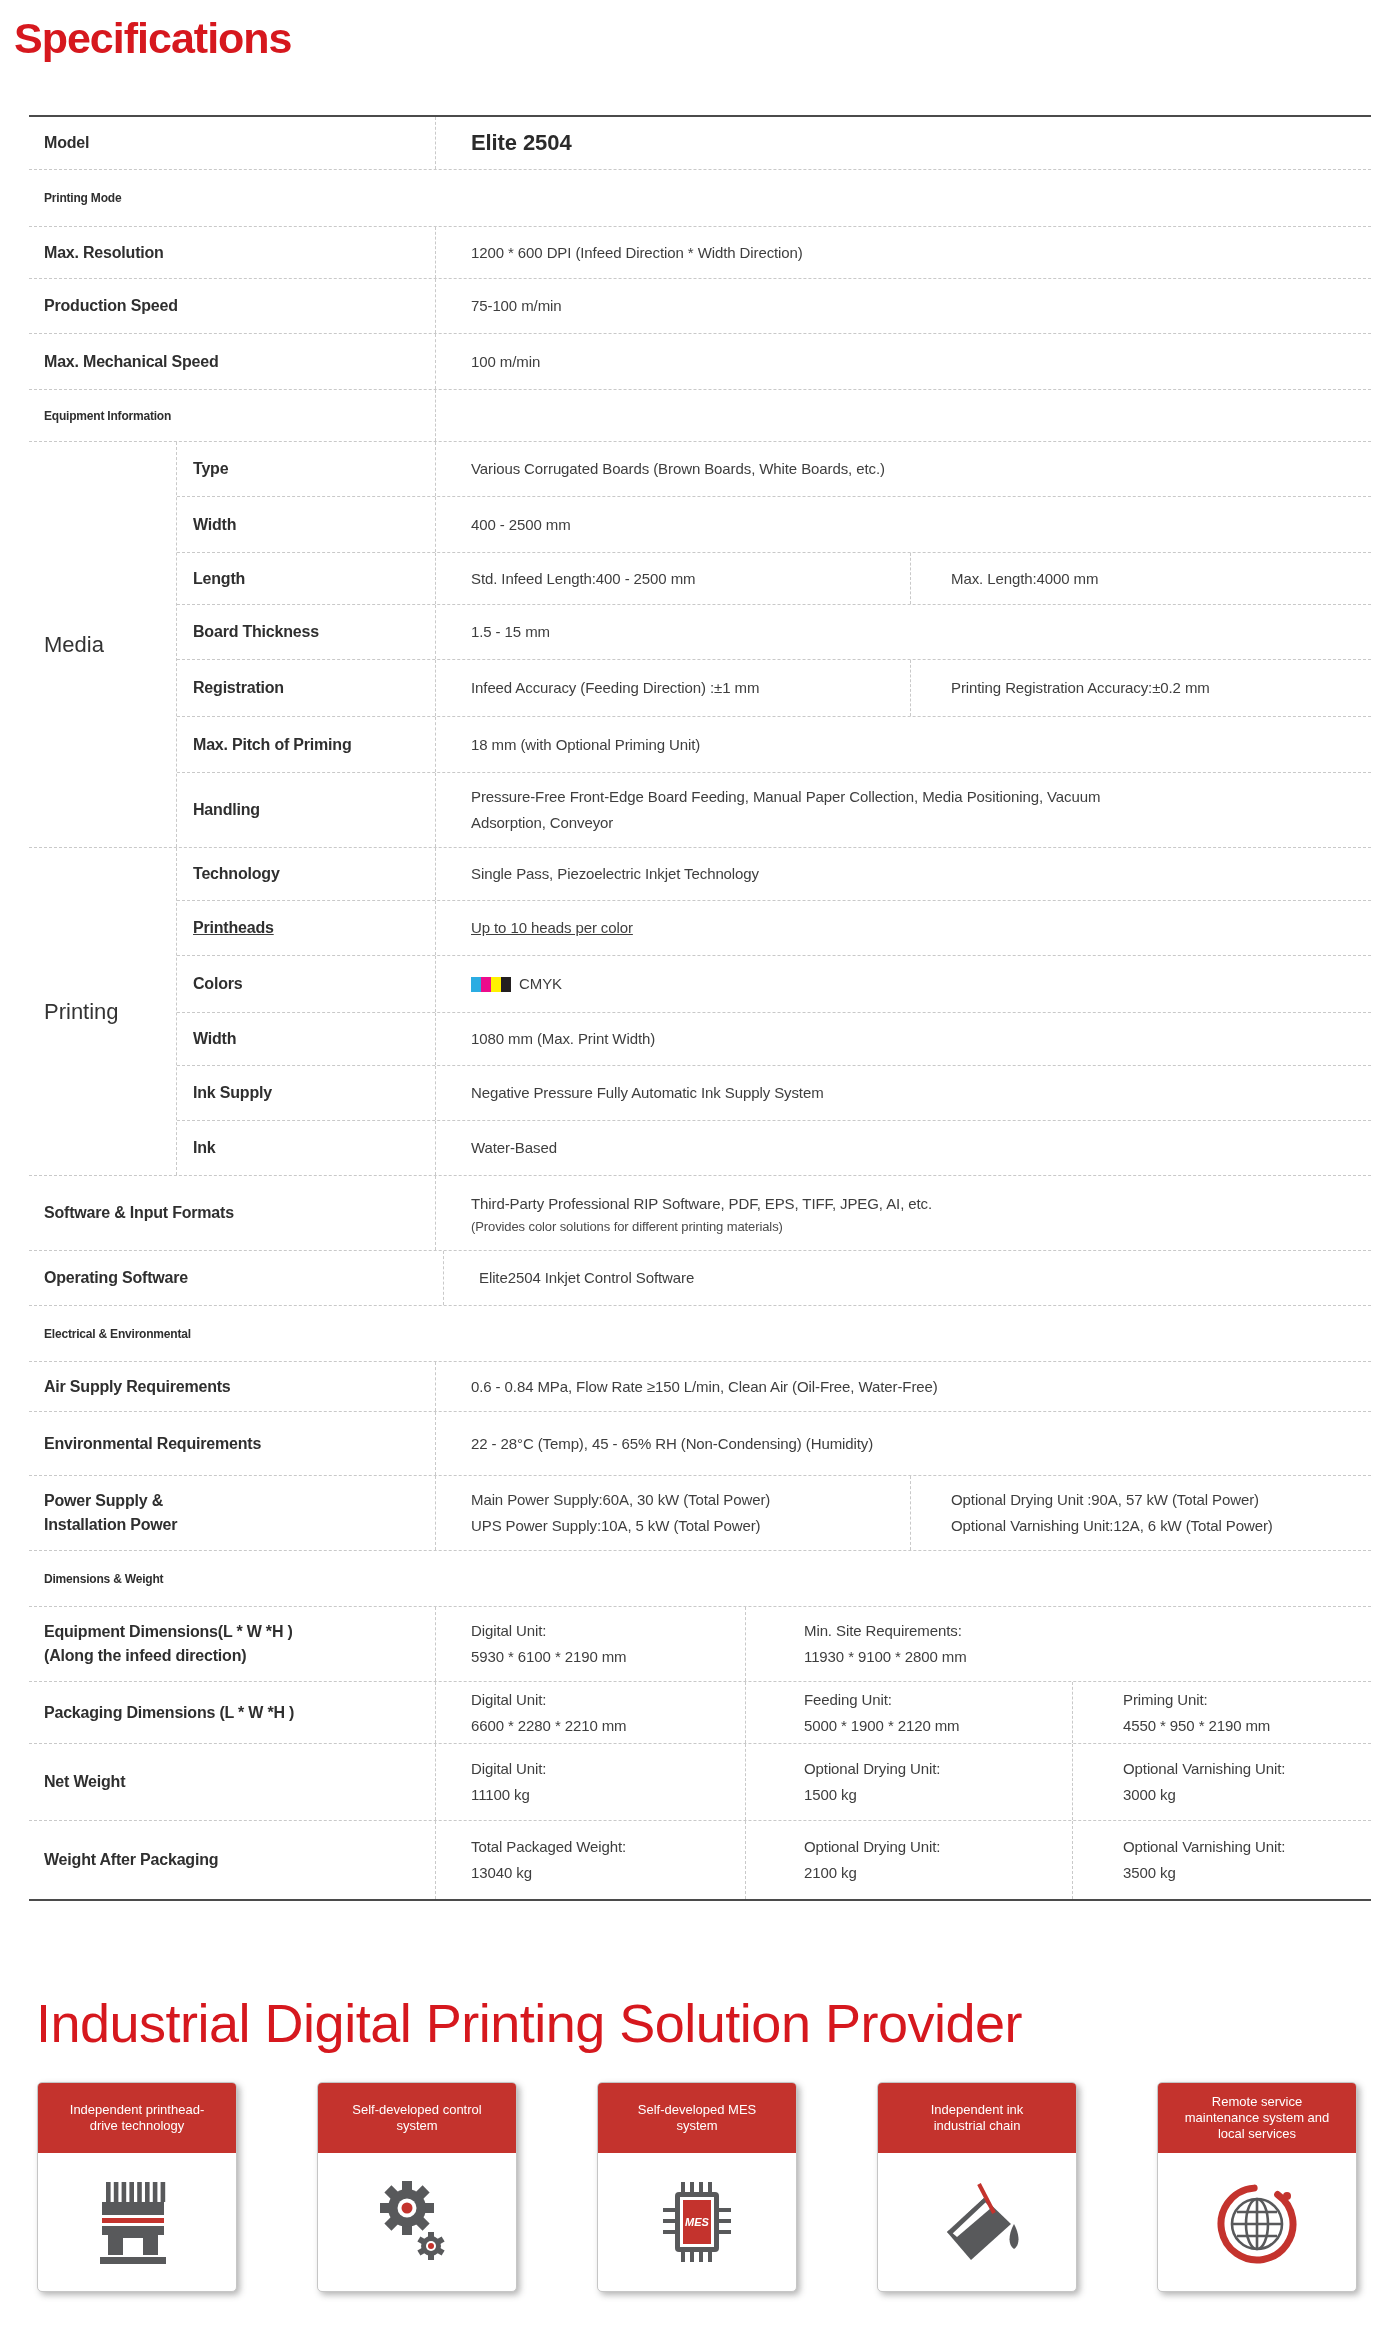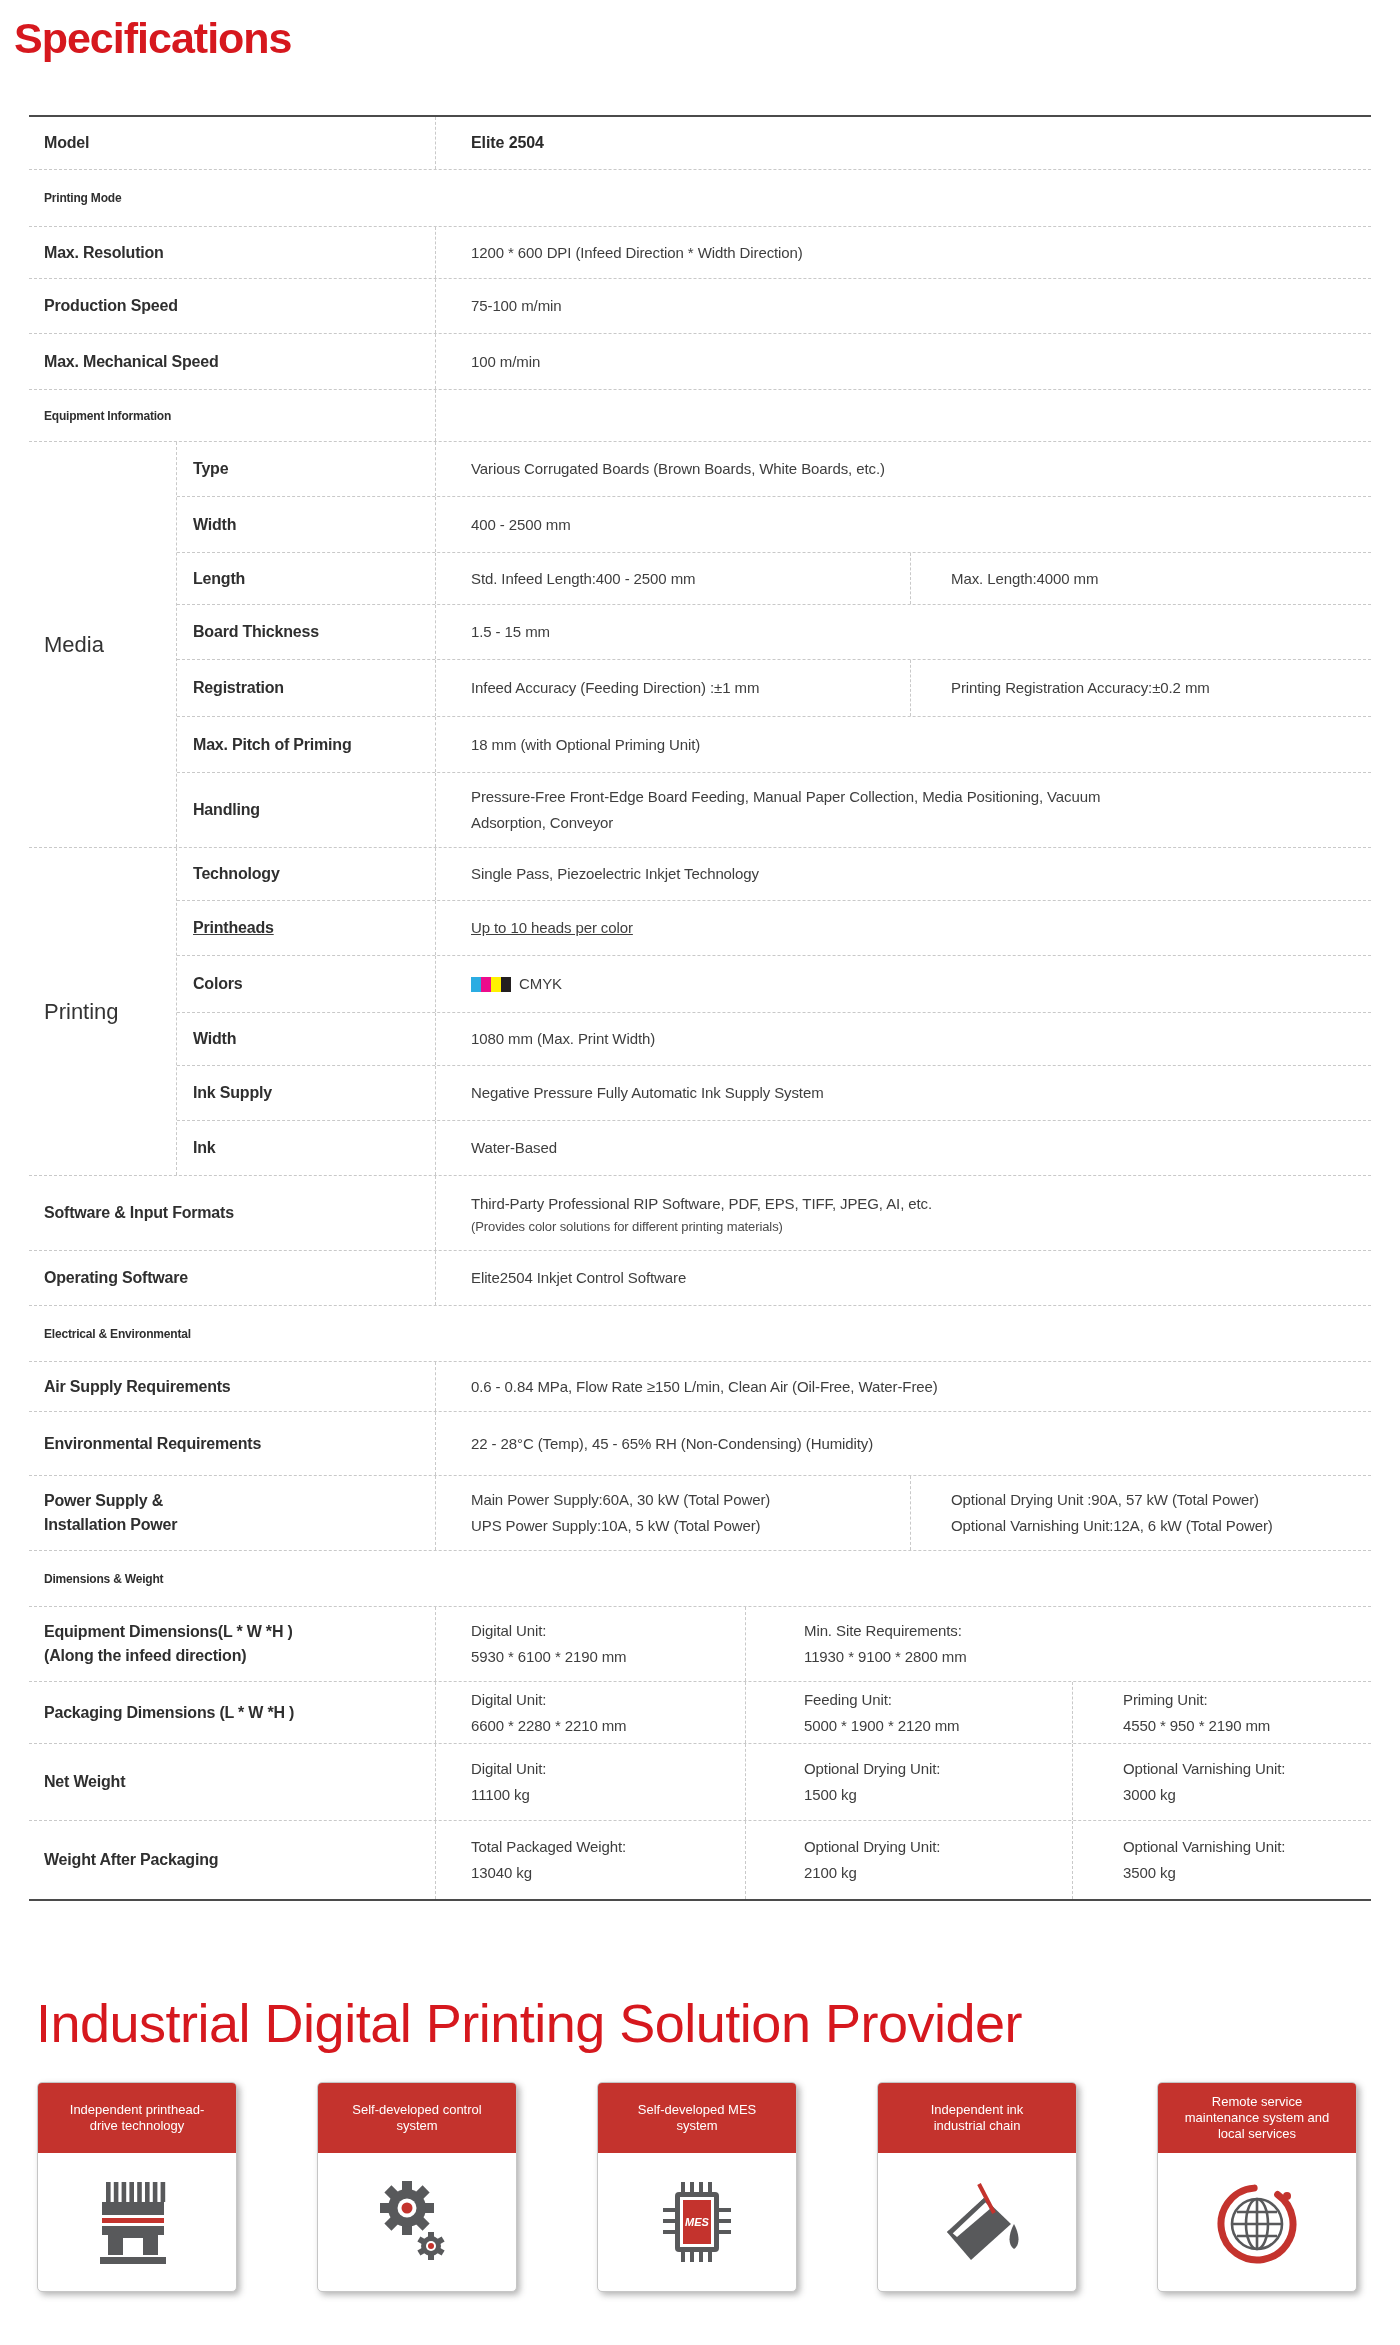--- a/index.html
+++ b/index.html
@@ -18,21 +18,21 @@
   .section-cell { font-size:12px; }
   .group-label-cell { width:148px; flex:none; display:flex; align-items:center; padding-left:15px; font-size:22px; color:#333;
                       border-right:1px dashed #c9c9c9; }
   .group { display:flex; }
   .group-rows { flex:1; display:flex; flex-direction:column; }
   .sub-label-cell { width:258px; flex:none; display:flex; flex-direction:column; justify-content:center; padding-left:16px; padding-right:10px;
                     font-size:16px; font-weight:bold; color:#2f2f2f; letter-spacing:-0.2px; }
   .value-cell { flex:1; display:flex; flex-direction:column; justify-content:center; padding-left:35px; padding-right:14px;
                 border-left:1px dashed #c9c9c9; font-size:15px; color:#3e3e3e; line-height:26px; letter-spacing:-0.1px; }
   .value-cell.fixed { flex:none; }
-  .model-value .vline { font-size:16px; font-weight:bold; color:#2b2b2b; }
+  .model-value .vline { font-size:22px; font-weight:bold; color:#2b2b2b; }
   .value-sub { font-size:13px; color:#4a4a4a; line-height:19px; }
   .cmyk-line { display:flex; align-items:center; gap:8px; }
   .cmyk-swatch { display:inline-flex; }
   .cmyk-swatch span { width:10px; height:15px; display:inline-block; }
 
   .cards { position:absolute; left:37px; top:2082px; display:flex; gap:80px; }
   .card { width:200px; height:210px; background:#fff; border:1px solid #c6c6c6; border-radius:5px; overflow:hidden;
           box-shadow:3px 3px 6px rgba(90,90,90,0.45); display:flex; flex-direction:column; }
   .card-header { height:70px; flex:none; background:#c4332d; color:#fff; display:flex; align-items:center; justify-content:center;
                  text-align:center; font-size:13px; line-height:16px; padding:0 26px; }
@@ -223,21 +223,21 @@
     </div>
     <div class="row" style="height: 75px;">
       <div class="label-cell">
         <div>Software &amp; Input Formats</div>
       </div>
       <div class="value-cell">
         <div class="vline">Third-Party Professional RIP Software, PDF, EPS, TIFF, JPEG, AI, etc.</div>
         <div class="value-sub">(Provides color solutions for different printing materials)</div>
       </div>
     </div>
-    <div class="row" style="height: 55px;">
+    <div class="row" style="height: 55px; gap: 8px;">
       <div class="label-cell">
         <div>Operating Software</div>
       </div>
       <div class="value-cell">
         <div class="vline">Elite2504 Inkjet Control Software</div>
       </div>
     </div>
     <div class="row" style="height: 56px;">
       <div class="label-cell section-cell">
         <div>Electrical &amp; Environmental</div>

